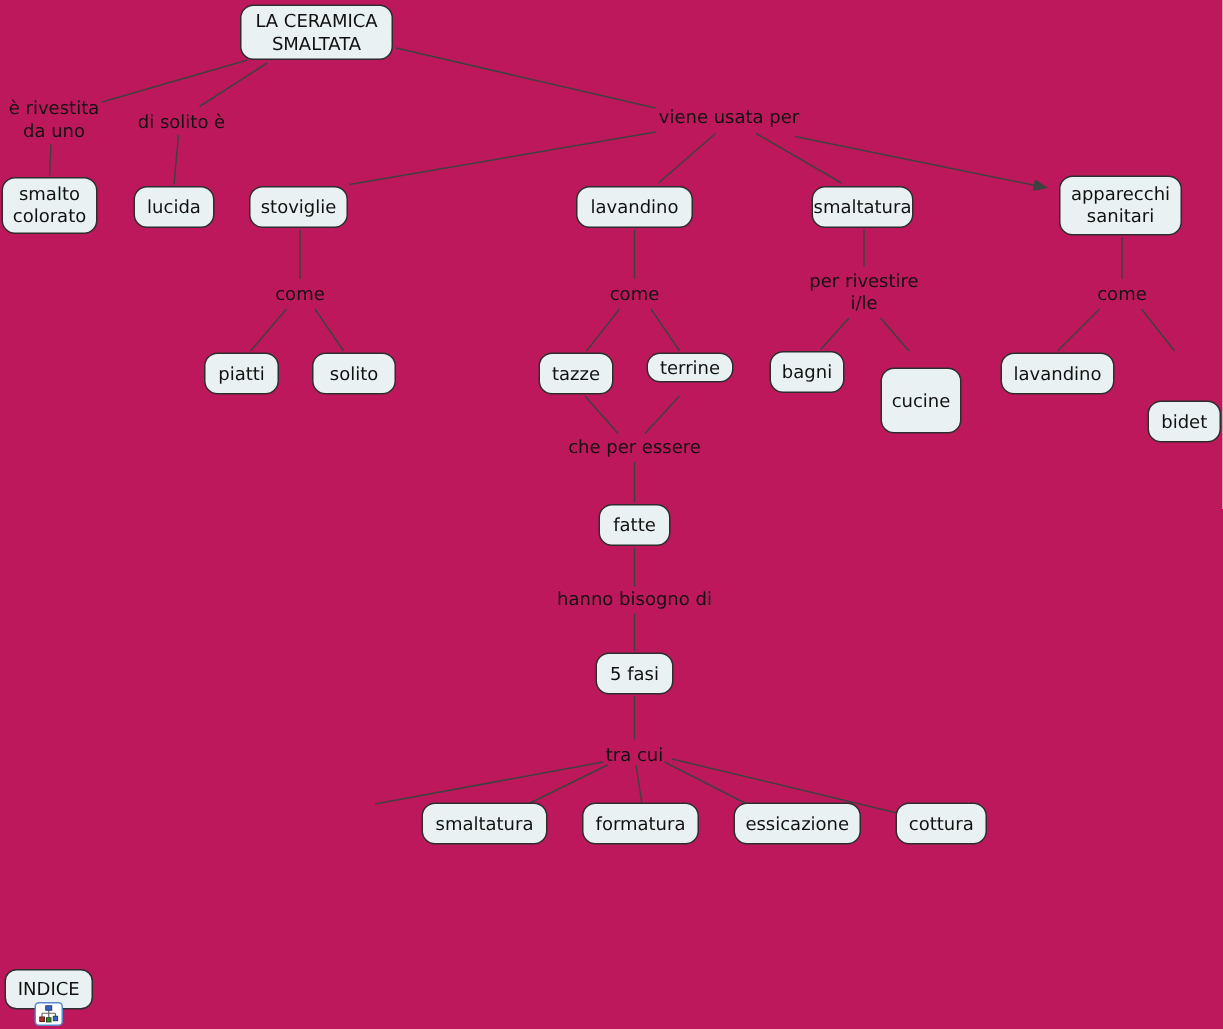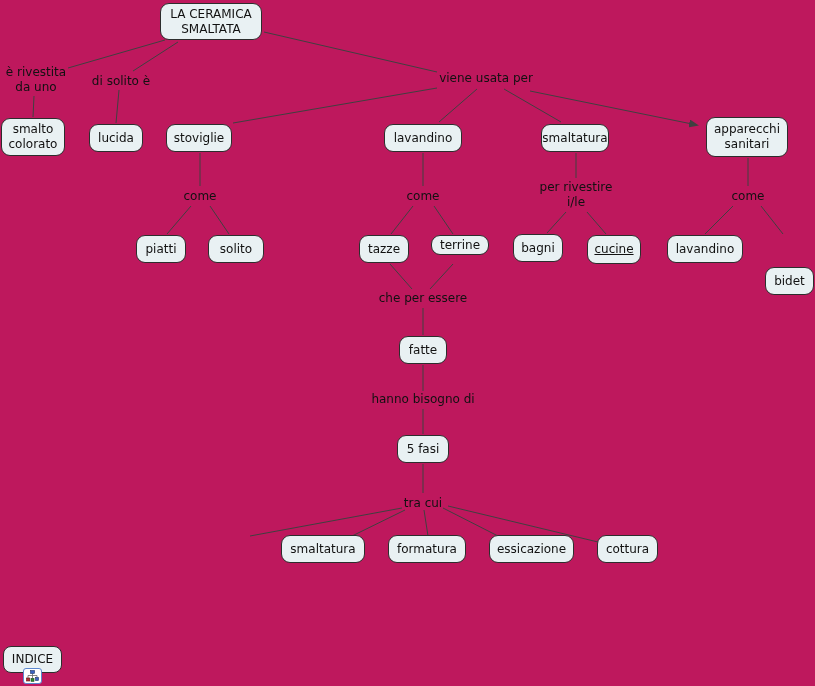--- a/index.html
+++ b/index.html
@@ -45,21 +45,21 @@
   .n2  { left: 89px;  top: 124px; width: 54px;  height: 28px; }
   .n3  { left: 166px; top: 124px; width: 66px;  height: 28px; }
   .n4  { left: 384px; top: 124px; width: 78px;  height: 28px; }
   .n5  { left: 541px; top: 124px; width: 68px;  height: 28px; }
   .n6  { left: 706px; top: 117px; width: 82px;  height: 40px; }
   .n7  { left: 136px; top: 235px; width: 50px;  height: 28px; }
   .n8  { left: 208px; top: 235px; width: 56px;  height: 28px; }
   .n9  { left: 359px; top: 235px; width: 50px;  height: 28px; }
   .n10 { left: 431px; top: 235px; width: 58px;  height: 20px; }
   .n11 { left: 513px; top: 234px; width: 50px;  height: 28px; }
-  .n12 { left: 587px; top: 235px; width: 54px;  height: 29px; text-decoration: underline; }
+  .n12 { left: 587px; top: 245px; width: 54px;  height: 44px; }
   .n13 { left: 667px; top: 235px; width: 76px;  height: 28px; }
   .n14 { left: 765px; top: 235px; width: 49px;  height: 28px; margin-top: 32px; }
   .n15 { left: 399px; top: 336px; width: 48px;  height: 28px; }
   .n16 { left: 397px; top: 435px; width: 52px;  height: 28px; }
   .n17 { left: 137px; top: 535px; width: 120px; height: 28px; }
   .n18 { left: 281px; top: 535px; width: 84px;  height: 28px; }
   .n19 { left: 388px; top: 535px; width: 78px;  height: 28px; }
   .n20 { left: 489px; top: 535px; width: 85px;  height: 28px; }
   .n21 { left: 597px; top: 535px; width: 61px;  height: 28px; }
   .indice { left: 3px; top: 646px; width: 59px; height: 27px; border-radius: 8px; }

